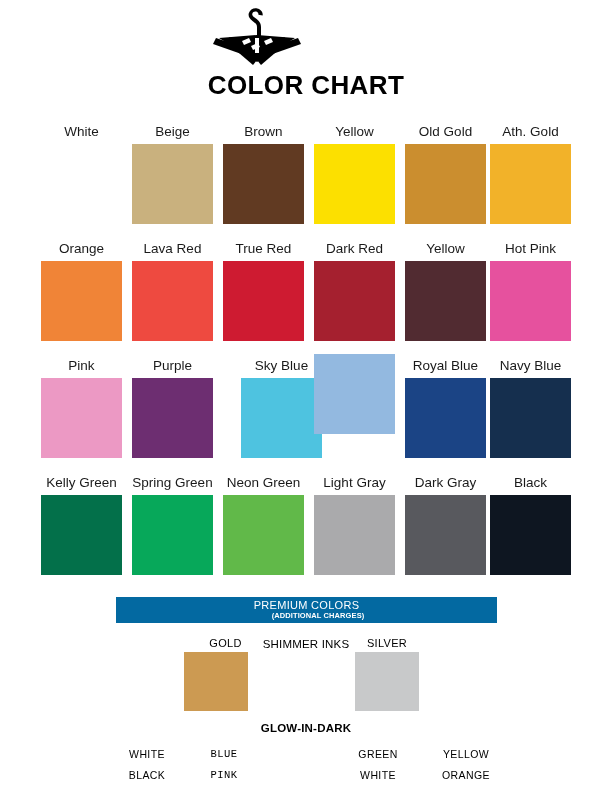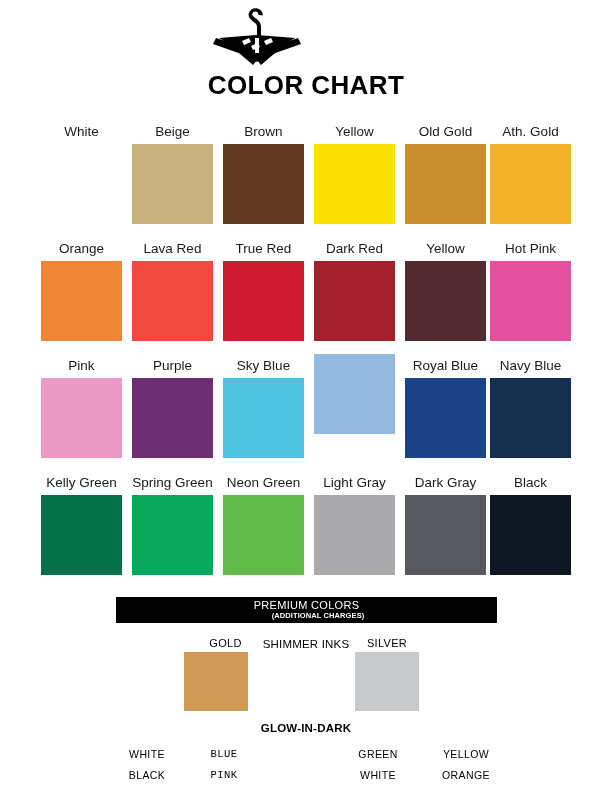--- a/index.html
+++ b/index.html
@@ -73,21 +73,21 @@
     height: 80px;
   }
 
   
   .premium-banner {
     position: absolute;
     top: 597px;
     left: 116px;
     width: 381px;
     height: 26px;
-    background: #000000;
+    background: #0369a1;
     color: #ffffff;
     text-align: center;
     padding-top: 2px;
     box-sizing: border-box;
   }
   .premium-title {
     font-size: 11px;
     line-height: 12px;
     letter-spacing: 0.3px;
   }
@@ -252,21 +252,21 @@
 
   <div class="grid-row">
     <div class="cell" style="left:0px">
       <div class="cell-label">Pink</div>
       <div class="cell-swatch" style="background:#EC99C4"></div>
     </div>
     <div class="cell" style="left:91px">
       <div class="cell-label">Purple</div>
       <div class="cell-swatch" style="background:#6D2E71"></div>
     </div>
-    <div class="cell" style="left:182px">
+    <div class="cell" style="left:200px">
       <div class="cell-label">Sky Blue</div>
       <div class="cell-swatch" style="background:#4EC3E0"></div>
     </div>
     <div class="cell" style="left:273px">
       <div class="cell-swatch" style="background:#93B9E0"></div>
     </div>
     <div class="cell" style="left:364px">
       <div class="cell-label">Royal Blue</div>
       <div class="cell-swatch" style="background:#1B4485"></div>
     </div>

